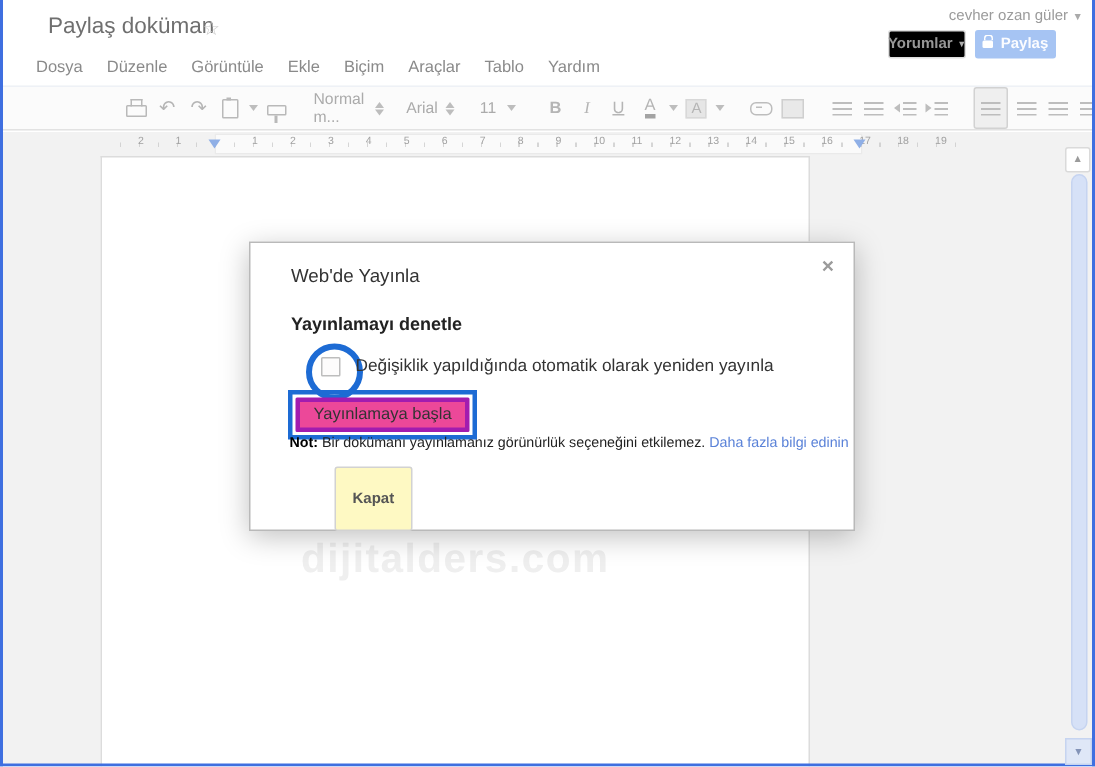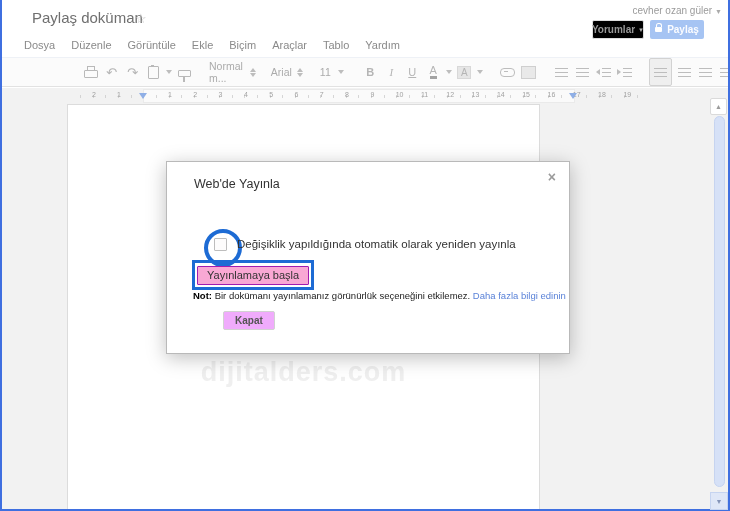--- a/index.html
+++ b/index.html
@@ -94,27 +94,27 @@
           border:1px solid #b9b9b9;box-shadow:0 4px 18px rgba(0,0,0,.25);}
   .dlg-close{position:absolute;right:13px;top:7px;font-size:14px;font-weight:bold;color:#9b9b9b;cursor:pointer;}
   .dlg-title{position:absolute;left:27px;top:15px;font-size:12.5px;color:#333;}
   .dlg-heading{position:absolute;left:27px;top:47px;font-size:12px;font-weight:bold;color:#222;}
   .dlg-checkbox{position:absolute;left:47px;top:76px;width:11px;height:11px;border:1px solid #bdbdbd;
                 background:#fdfcfc;border-radius:1px;}
   .annot-circle{position:absolute;left:37px;top:67px;width:30px;height:30px;border:4px solid #1d6bd4;
                 border-radius:50%;pointer-events:none;}
   .dlg-check-label{position:absolute;left:70px;top:76px;font-size:11.5px;color:#333;}
   .annot-rect{position:absolute;left:25px;top:98px;border:3px solid #1d6bd4;padding:2px;}
-  .btn-publish{background:#f9a8d4;border:1px solid #a21caf;border-radius:1px;font-size:11px;color:#333;
+  .btn-publish{background:#ec4899;border:3px solid #a21caf;border-radius:1px;font-size:11px;color:#333;
                padding:2px 9px 3px;white-space:nowrap;}
   .dlg-note{position:absolute;left:14px;top:128px;font-size:9.5px;color:#222;white-space:nowrap;margin-left:12px;}
   .dlg-note b{color:#000;}
   .dlg-note .link{color:#5a82d8;cursor:pointer;}
-  .btn-kapat{position:absolute;left:56px;top:149px;background:#f0abfc;border:1px solid #d2d2d2;border-radius:2px;
-             font-size:10px;font-weight:bold;color:#555;padding:3px 11px;}
+  .btn-kapat{position:absolute;left:56px;top:149px;background:#fef9c3;border:1px solid #d2d2d2;border-radius:2px;
+             font-size:10px;font-weight:bold;color:#555;padding:15px 11px;}
 </style>
 </head>
 <body>
 
 <div id="app">
 
   <div class="header">
     <div class="doc-title">Paylaş doküman</div>
     <div class="star">☆</div>
     <div class="account"><span>cevher ozan güler</span><span class="caret">▼</span></div>
@@ -257,20 +257,21 @@
         <div class="sb-thumb"></div>
       </div>
     <div class="sb-down">
         <span>▼</span>
       </div>
   </div>
 
   <div class="dialog">
     <div class="dlg-close">×</div>
     <div class="dlg-title">Web'de Yayınla</div>
+    <div class="dlg-heading">Yayınlamayı denetle</div>
     <div class="dlg-checkbox"></div>
     <div class="annot-circle"></div>
     <div class="dlg-check-label">Değişiklik yapıldığında otomatik olarak yeniden yayınla</div>
     <div class="annot-rect">
       <button class="btn-publish">Yayınlamaya başla</button>
     </div>
     <div class="dlg-note"><b>Not:</b><span> Bir dokümanı yayınlamanız görünürlük seçeneğini etkilemez. </span><span class="link">Daha fazla bilgi edinin</span></div>
     <button class="btn-kapat">Kapat</button>
   </div>
 

